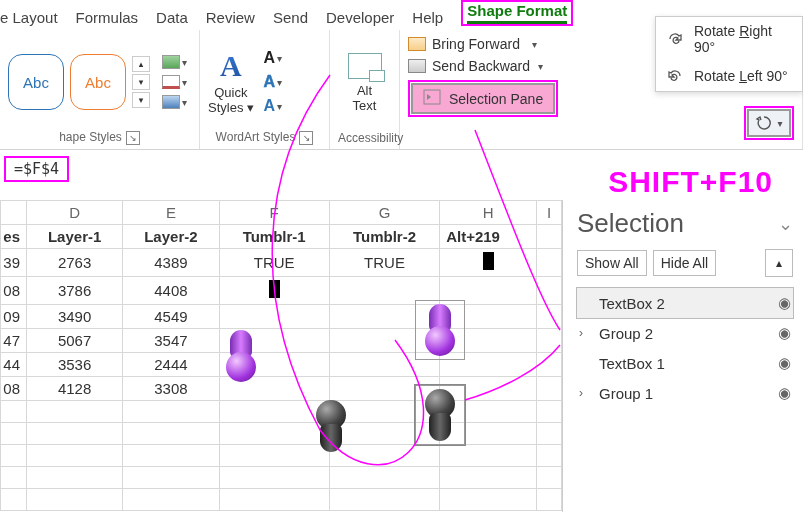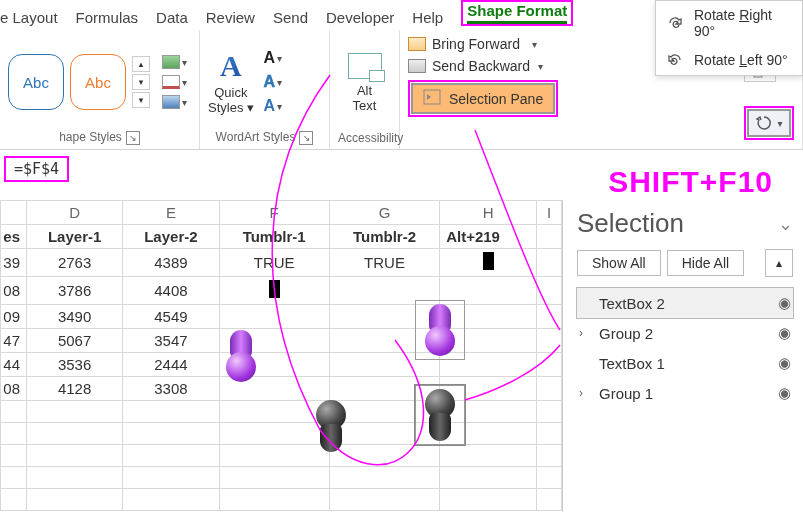--- a/index.html
+++ b/index.html
@@ -5,21 +5,21 @@
   * { box-sizing: border-box; margin: 0; padding: 0; font-family: "Segoe UI", Arial, sans-serif; }
   body { width: 803px; height: 512px; overflow: hidden; background: #fff; position: relative; font-size: 13px; color: #333; }
 
   
   .tabs { display: flex; gap: 18px; padding: 6px 0 4px 0; align-items: flex-end; height: 30px; position: relative; }
   .tabs .tab { font-size: 15px; color: #444; cursor: pointer; }
   .tab.shapeformat { color: #107c10; font-weight: 600; border: 2px solid magenta; padding: 0 4px; }
   .tab.shapeformat .ul { display: block; height: 3px; background: #107c10; margin-top: 2px; }
 
   
-  .rotate-panel { position: absolute; right: 0; top: 0; width: 148px; background: #fff; border: 1px solid #ccc; box-shadow: 0 2px 6px rgba(0,0,0,.15); z-index: 5; }
+  .rotate-panel { position: absolute; right: 0; top: 16px; width: 148px; background: #fff; border: 1px solid #ccc; box-shadow: 0 2px 6px rgba(0,0,0,.15); z-index: 5; }
   .rotate-item, .flip-item { display: flex; align-items: center; gap: 10px; padding: 6px 10px; font-size: 14px; }
   .rotate-item .ico, .flip-item .ico { width: 18px; height: 18px; display:flex; align-items:center; justify-content:center; }
   .flip-vertical-box { border: 2px solid magenta; margin: 0 -1px; }
 
   
   .ribbon { display: flex; border-bottom: 1px solid #d4d4d4; height: 120px; position: relative; }
   .group { border-right: 1px solid #e0e0e0; padding: 4px 8px 2px 8px; display: flex; flex-direction: column; justify-content: space-between; }
   .group-label { font-size: 12px; color: #666; text-align: center; padding-bottom: 2px; }
   .group-body { flex:1; display:flex; align-items:center; gap:6px; }
 
@@ -44,21 +44,21 @@
 
   .alt-text { display:flex; flex-direction:column; align-items:center; gap:4px; }
   .alt-ico { width:34px; height:26px; border:1px solid #7aa; position:relative; }
   .alt-ico:after { content:""; position:absolute; right:-4px; bottom:-4px; width:14px; height:10px; background:#fff; border:1px solid #7aa; }
 
   .arrange { flex:1; }
   .arrange .group-body { flex-direction:column; align-items:flex-start; gap:4px; }
   .arr-row { display:flex; align-items:center; gap:6px; font-size:14px; }
   .arr-ico { width:18px; height:14px; border:1px solid #d08b2c; background:linear-gradient(#ffe9c6,#f6cf8a); }
   .arr-ico.back { border-color:#888; background:linear-gradient(#eee,#ccc); }
-  .sel-pane-btn { display:flex; align-items:center; gap:8px; border:2px solid #999; background:#fdba74; padding:4px 10px; font-size:14px; }
+  .sel-pane-btn { display:flex; align-items:center; gap:8px; border:2px solid #999; background:#f9a8d4; padding:4px 10px; font-size:14px; }
   .sel-pane-wrap { border:2px solid magenta; padding:1px; display:inline-block; }
 
   .arr-right { display:flex; flex-direction:column; gap:4px; margin-left:auto; }
   .box-btn { width:32px; height:22px; border:1px solid #ccc; display:flex; align-items:center; justify-content:center; gap:2px; }
   .rot-wrap { border:2px solid magenta; padding:1px; display:inline-block; margin-top:20px; }
   .rot-btn { width:44px; height:28px; border:2px solid #999; background:#eef2f6; display:flex; align-items:center; justify-content:center; gap:4px; }
 
   
   .fbar { display:flex; align-items:center; padding:6px 4px; }
   .fbox { border:2px solid magenta; padding:2px 8px; font-size:15px; font-family: Consolas, monospace; }
@@ -90,21 +90,21 @@
   .knob.dark .ball { background:radial-gradient(circle at 35% 30%, #aaa, #444 55%, #111); }
   .knob.flip .stem { order:2; border-radius:6px 6px 11px 11px; margin-top:-6px; }
   .knob.flip .ball { order:1; margin-top:0; }
   .sel-frame { border:1px solid #999; padding:3px; }
   .sel-frame.active { outline:1px solid #888; }
 
   
   .selpane { width:241px; border-left:1px solid #ccc; background:#fff; padding:8px 10px 8px 14px; display:flex; flex-direction:column; gap:10px; position:relative; }
   .selpane h2 { font-size:26px; font-weight:400; color:#555; display:flex; justify-content:space-between; align-items:center; }
   .sp-row { display:flex; gap:6px; align-items:center; }
-  .sp-btn { border:1px solid #bbb; padding:4px 14px; font-size:14px; background:#fff; }
+  .sp-btn { border:1px solid #bbb; padding:4px 7px; font-size:14px; background:#fff; }
   .sp-arrows { border:1px solid #bbb; width:28px; height:28px; display:flex; align-items:center; justify-content:center; font-size:12px; margin-left:auto; }
   .sp-list { border-top:1px solid #ddd; }
   .sp-item { display:flex; align-items:center; gap:6px; padding:6px 2px; font-size:15px; border-bottom:0; }
   .sp-item.sel { background:#f0f0f0; outline:1px solid #bbb; }
   .sp-item .exp { width:14px; font-size:12px; color:#666; }
   .sp-item .eye { margin-left:auto; font-size:15px; color:#666; }
 
   
   svg.overlay { position:absolute; inset:0; pointer-events:none; z-index:20; }
 

